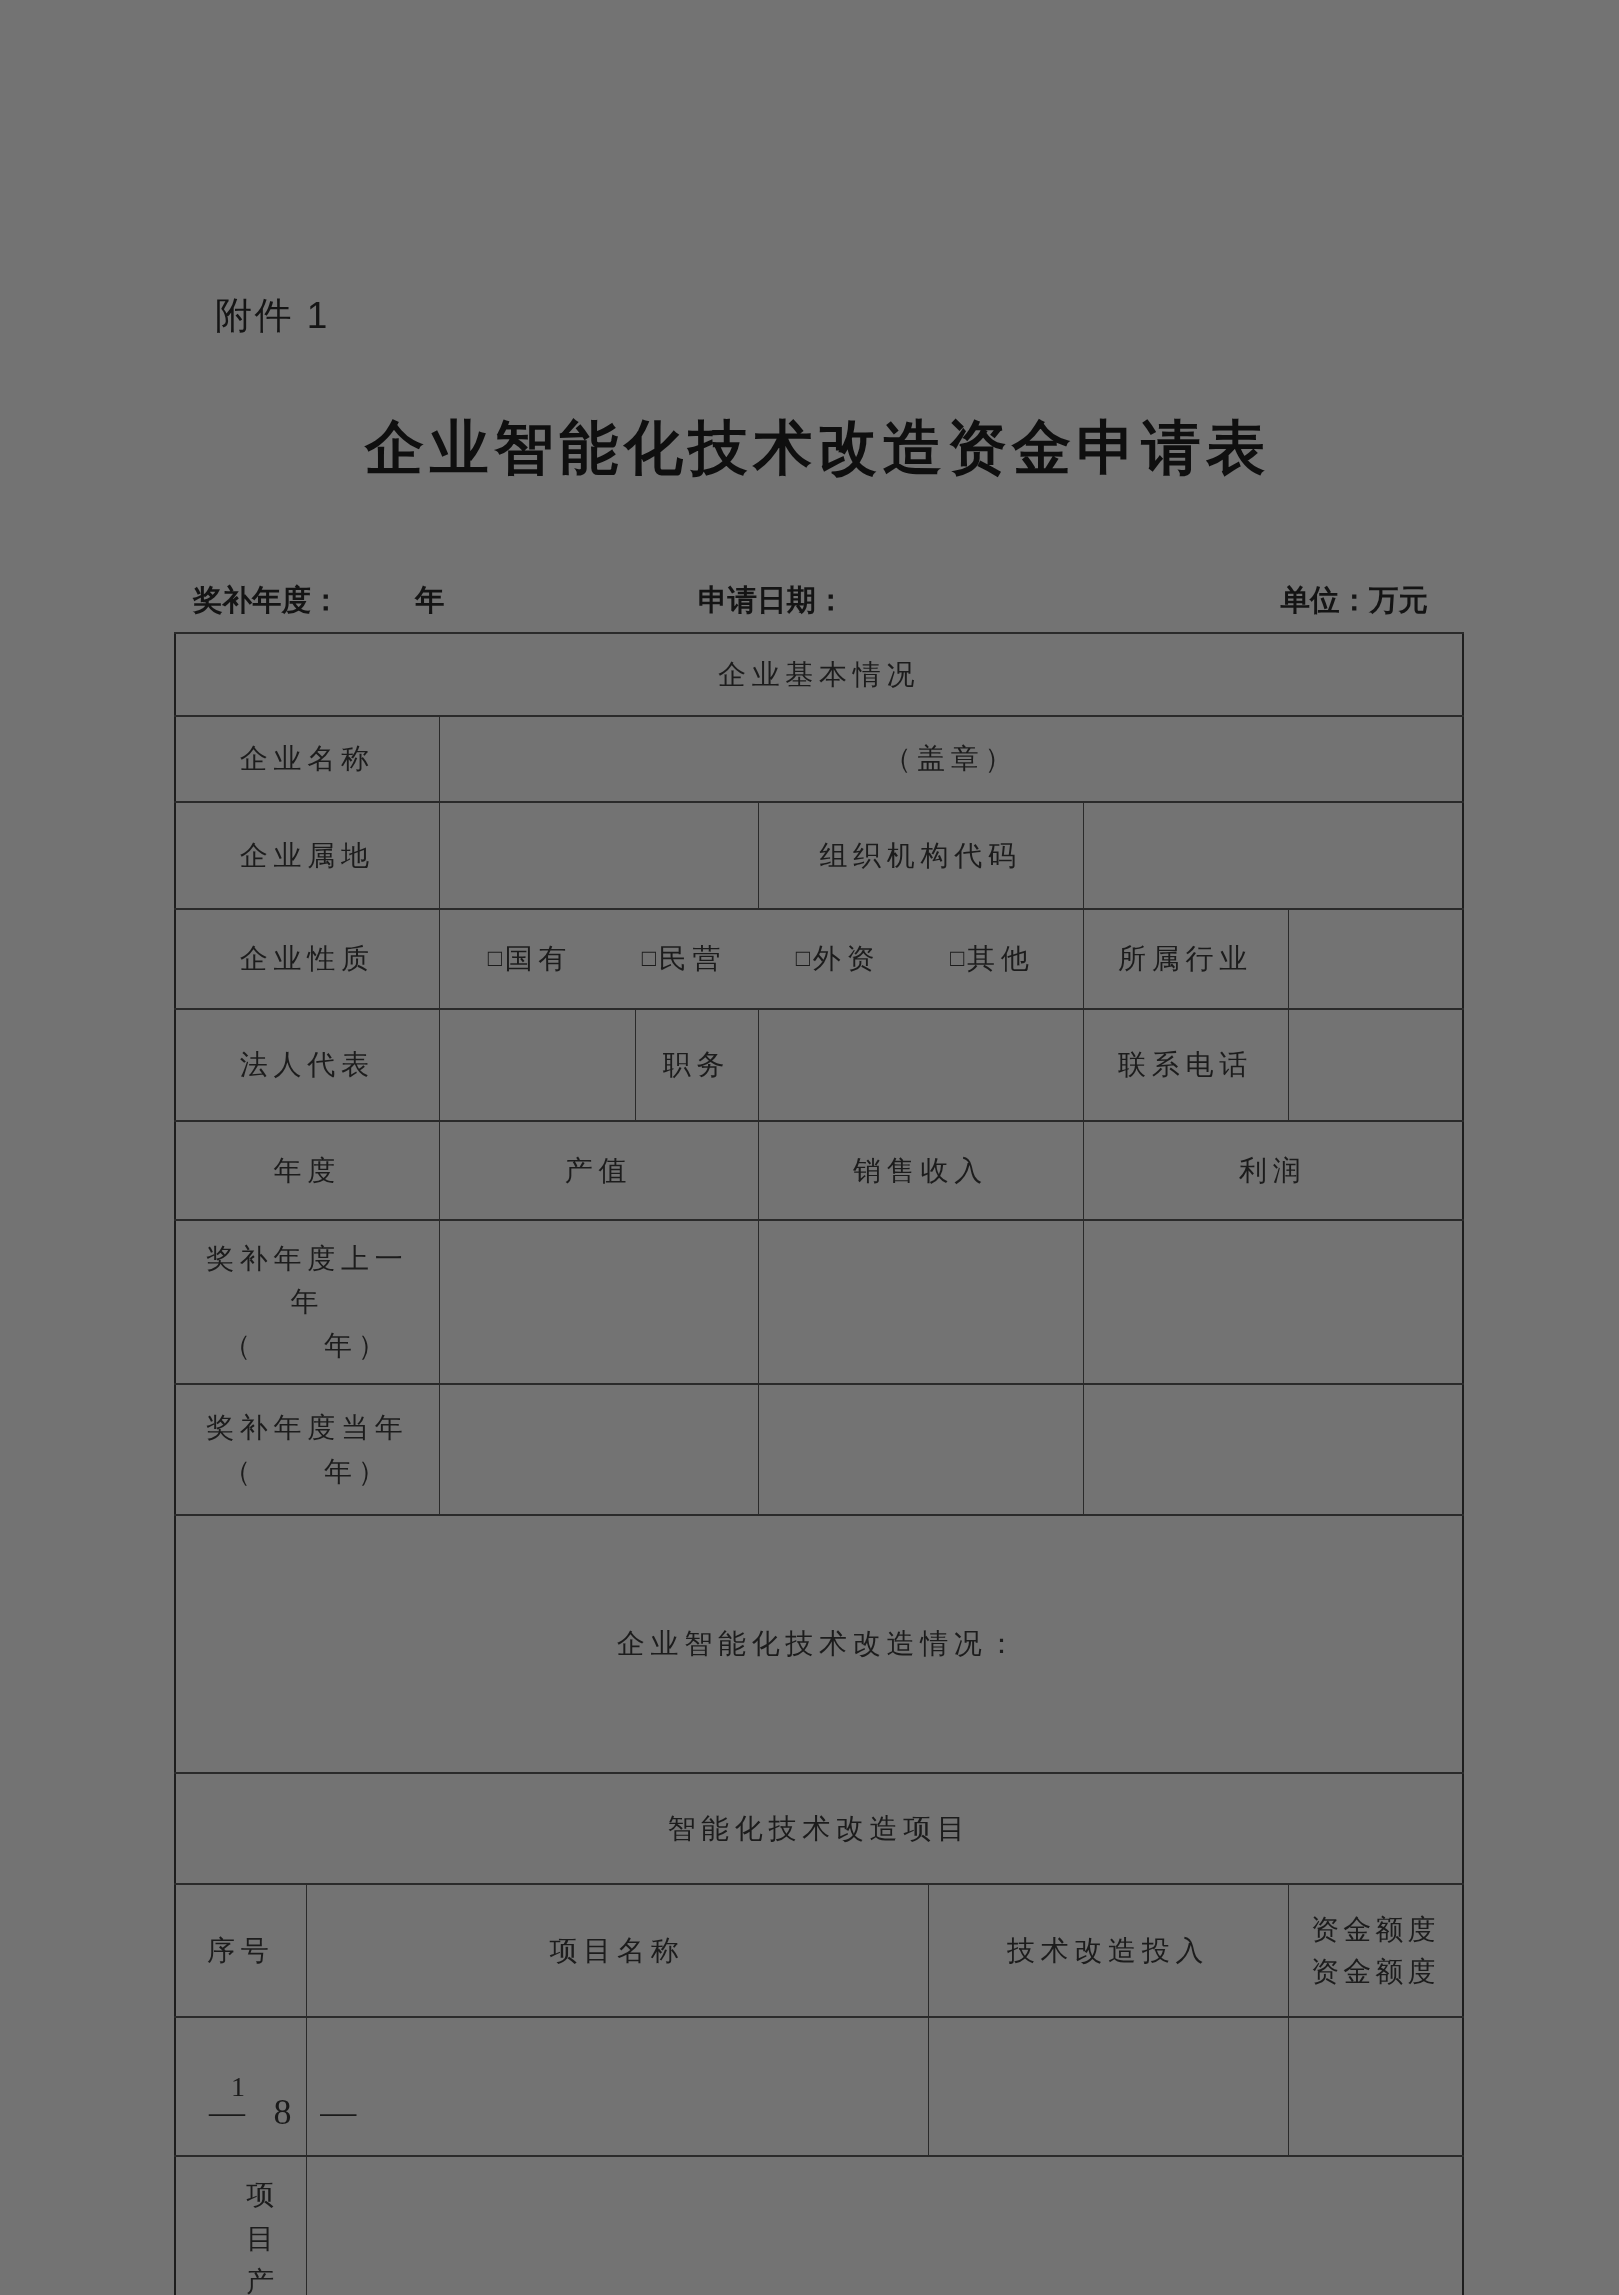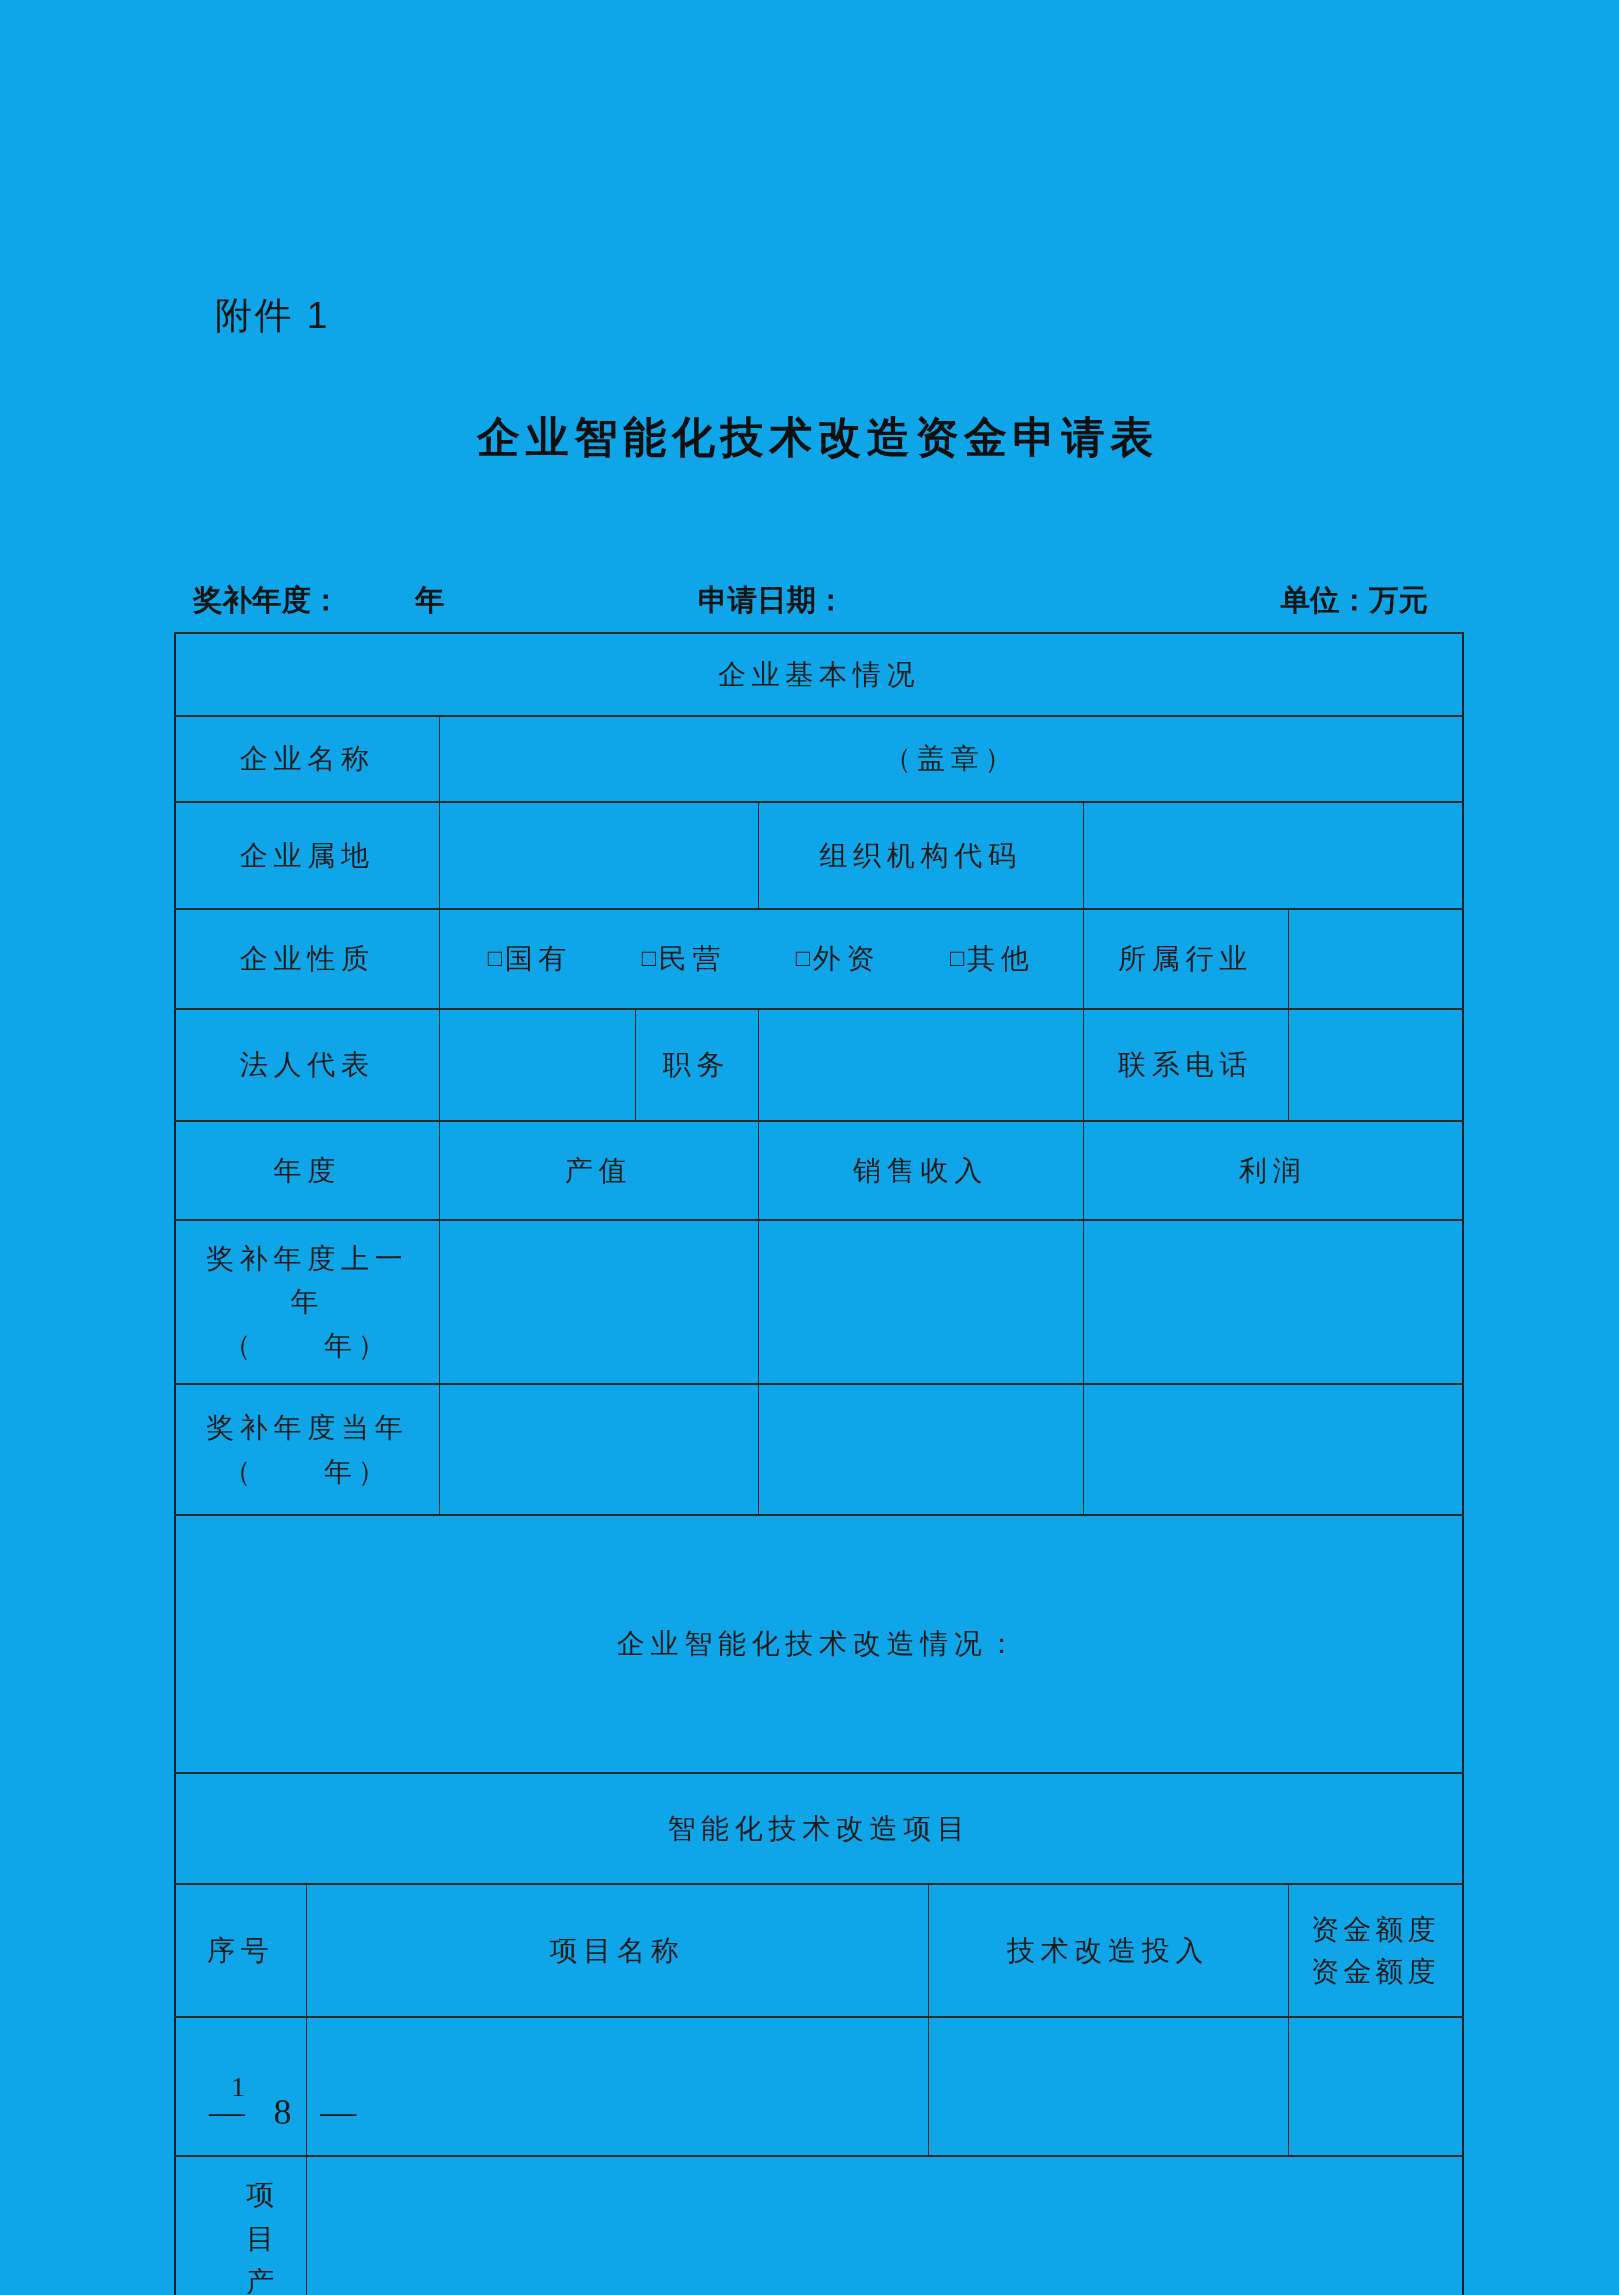--- a/index.html
+++ b/index.html
@@ -5,34 +5,34 @@
   html, body { margin: 0; padding: 0; }
   body {
     width: 1620px; height: 2295px;
     background: #ffffff;
     font-family: "Liberation Serif", "DejaVu Serif", serif;
     color: #1c1c1c;
     position: relative;
   }
   .page {
     position: absolute; inset: 0;
-    background: #0ea5e9;
+    background: #737373;
     overflow: hidden;
   }
   .attachment {
     position: absolute; left: 215px; top: 291px;
     font-family: "Liberation Sans", "DejaVu Sans", sans-serif;
     font-size: 37px; letter-spacing: 2.5px;
     color: #151515;
   }
   .title {
     position: absolute; left: 174px; top: 409px; width: 1288px;
     margin: 0; text-align: center;
     font-family: "Liberation Serif", "DejaVu Serif", serif;
-    font-size: 43px; font-weight: 700; letter-spacing: 5.7px;
+    font-size: 59px; font-weight: 700; letter-spacing: 5.7px;
     color: #0f0f0f;
   }
   .meta { position: absolute; left: 0; top: 581px; width: 1588px; height: 38px;
     font-family: "Liberation Sans", "DejaVu Sans", sans-serif;
     font-size: 29.5px; font-weight: 700; color: #141414; }
   .meta span { position: absolute; white-space: nowrap; }
   .m1 { left: 193px; }
   .m2 { left: 415px; }
   .m3 { left: 698px; }
   .m4 { right: 160px; }

